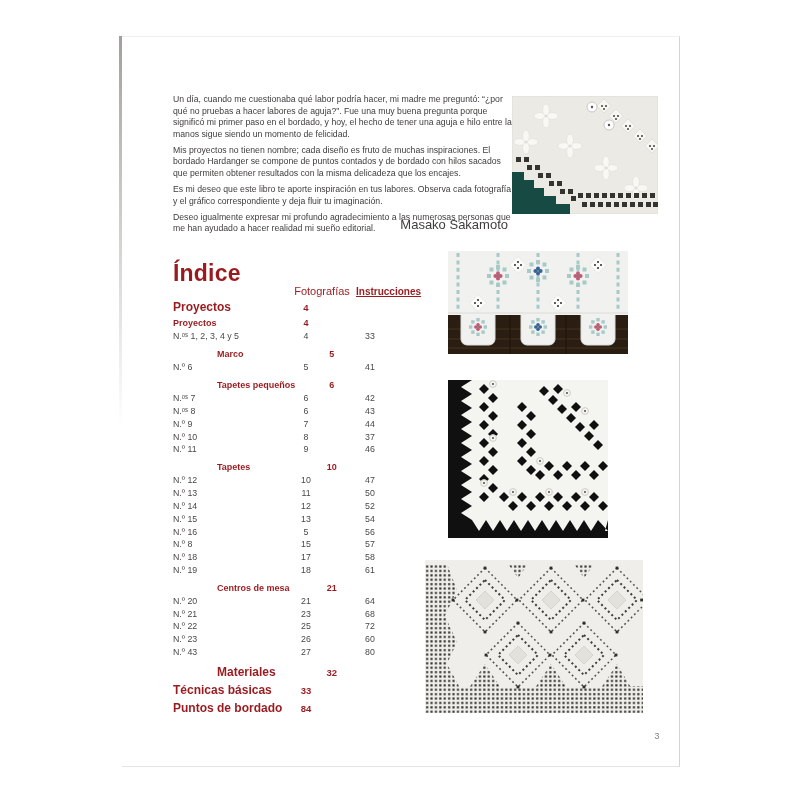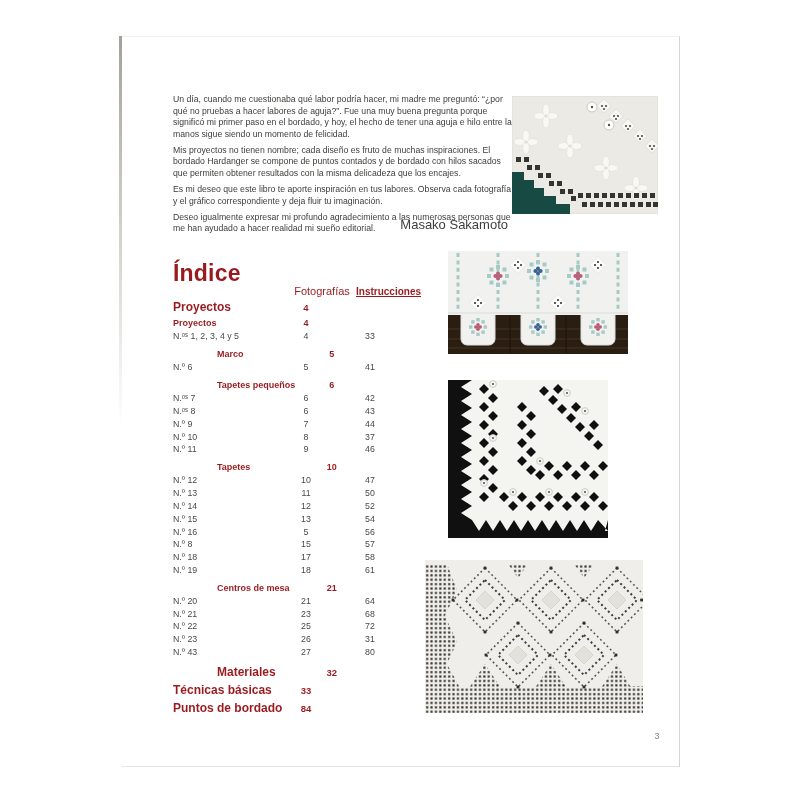--- a/index.html
+++ b/index.html
@@ -349,21 +349,21 @@
     <div class="toc-row">
         <span class="c-label">N.º 22</span>
         <span class="c-num">25</span>
         <span class="c-gap"></span>
         <span class="c-num2">72</span>
       </div>
     <div class="toc-row">
         <span class="c-label">N.º 23</span>
         <span class="c-num">26</span>
         <span class="c-gap"></span>
-        <span class="c-num2">31</span>
+        <span class="c-num2">60</span>
       </div>
     <div class="toc-row">
         <span class="c-label">N.º 43</span>
         <span class="c-num">27</span>
         <span class="c-gap"></span>
         <span class="c-num2">80</span>
       </div>
     <div class="toc-row row-h1 gap-before">
         <span class="c-label">Materiales</span>
         <span class="c-num">32</span>

